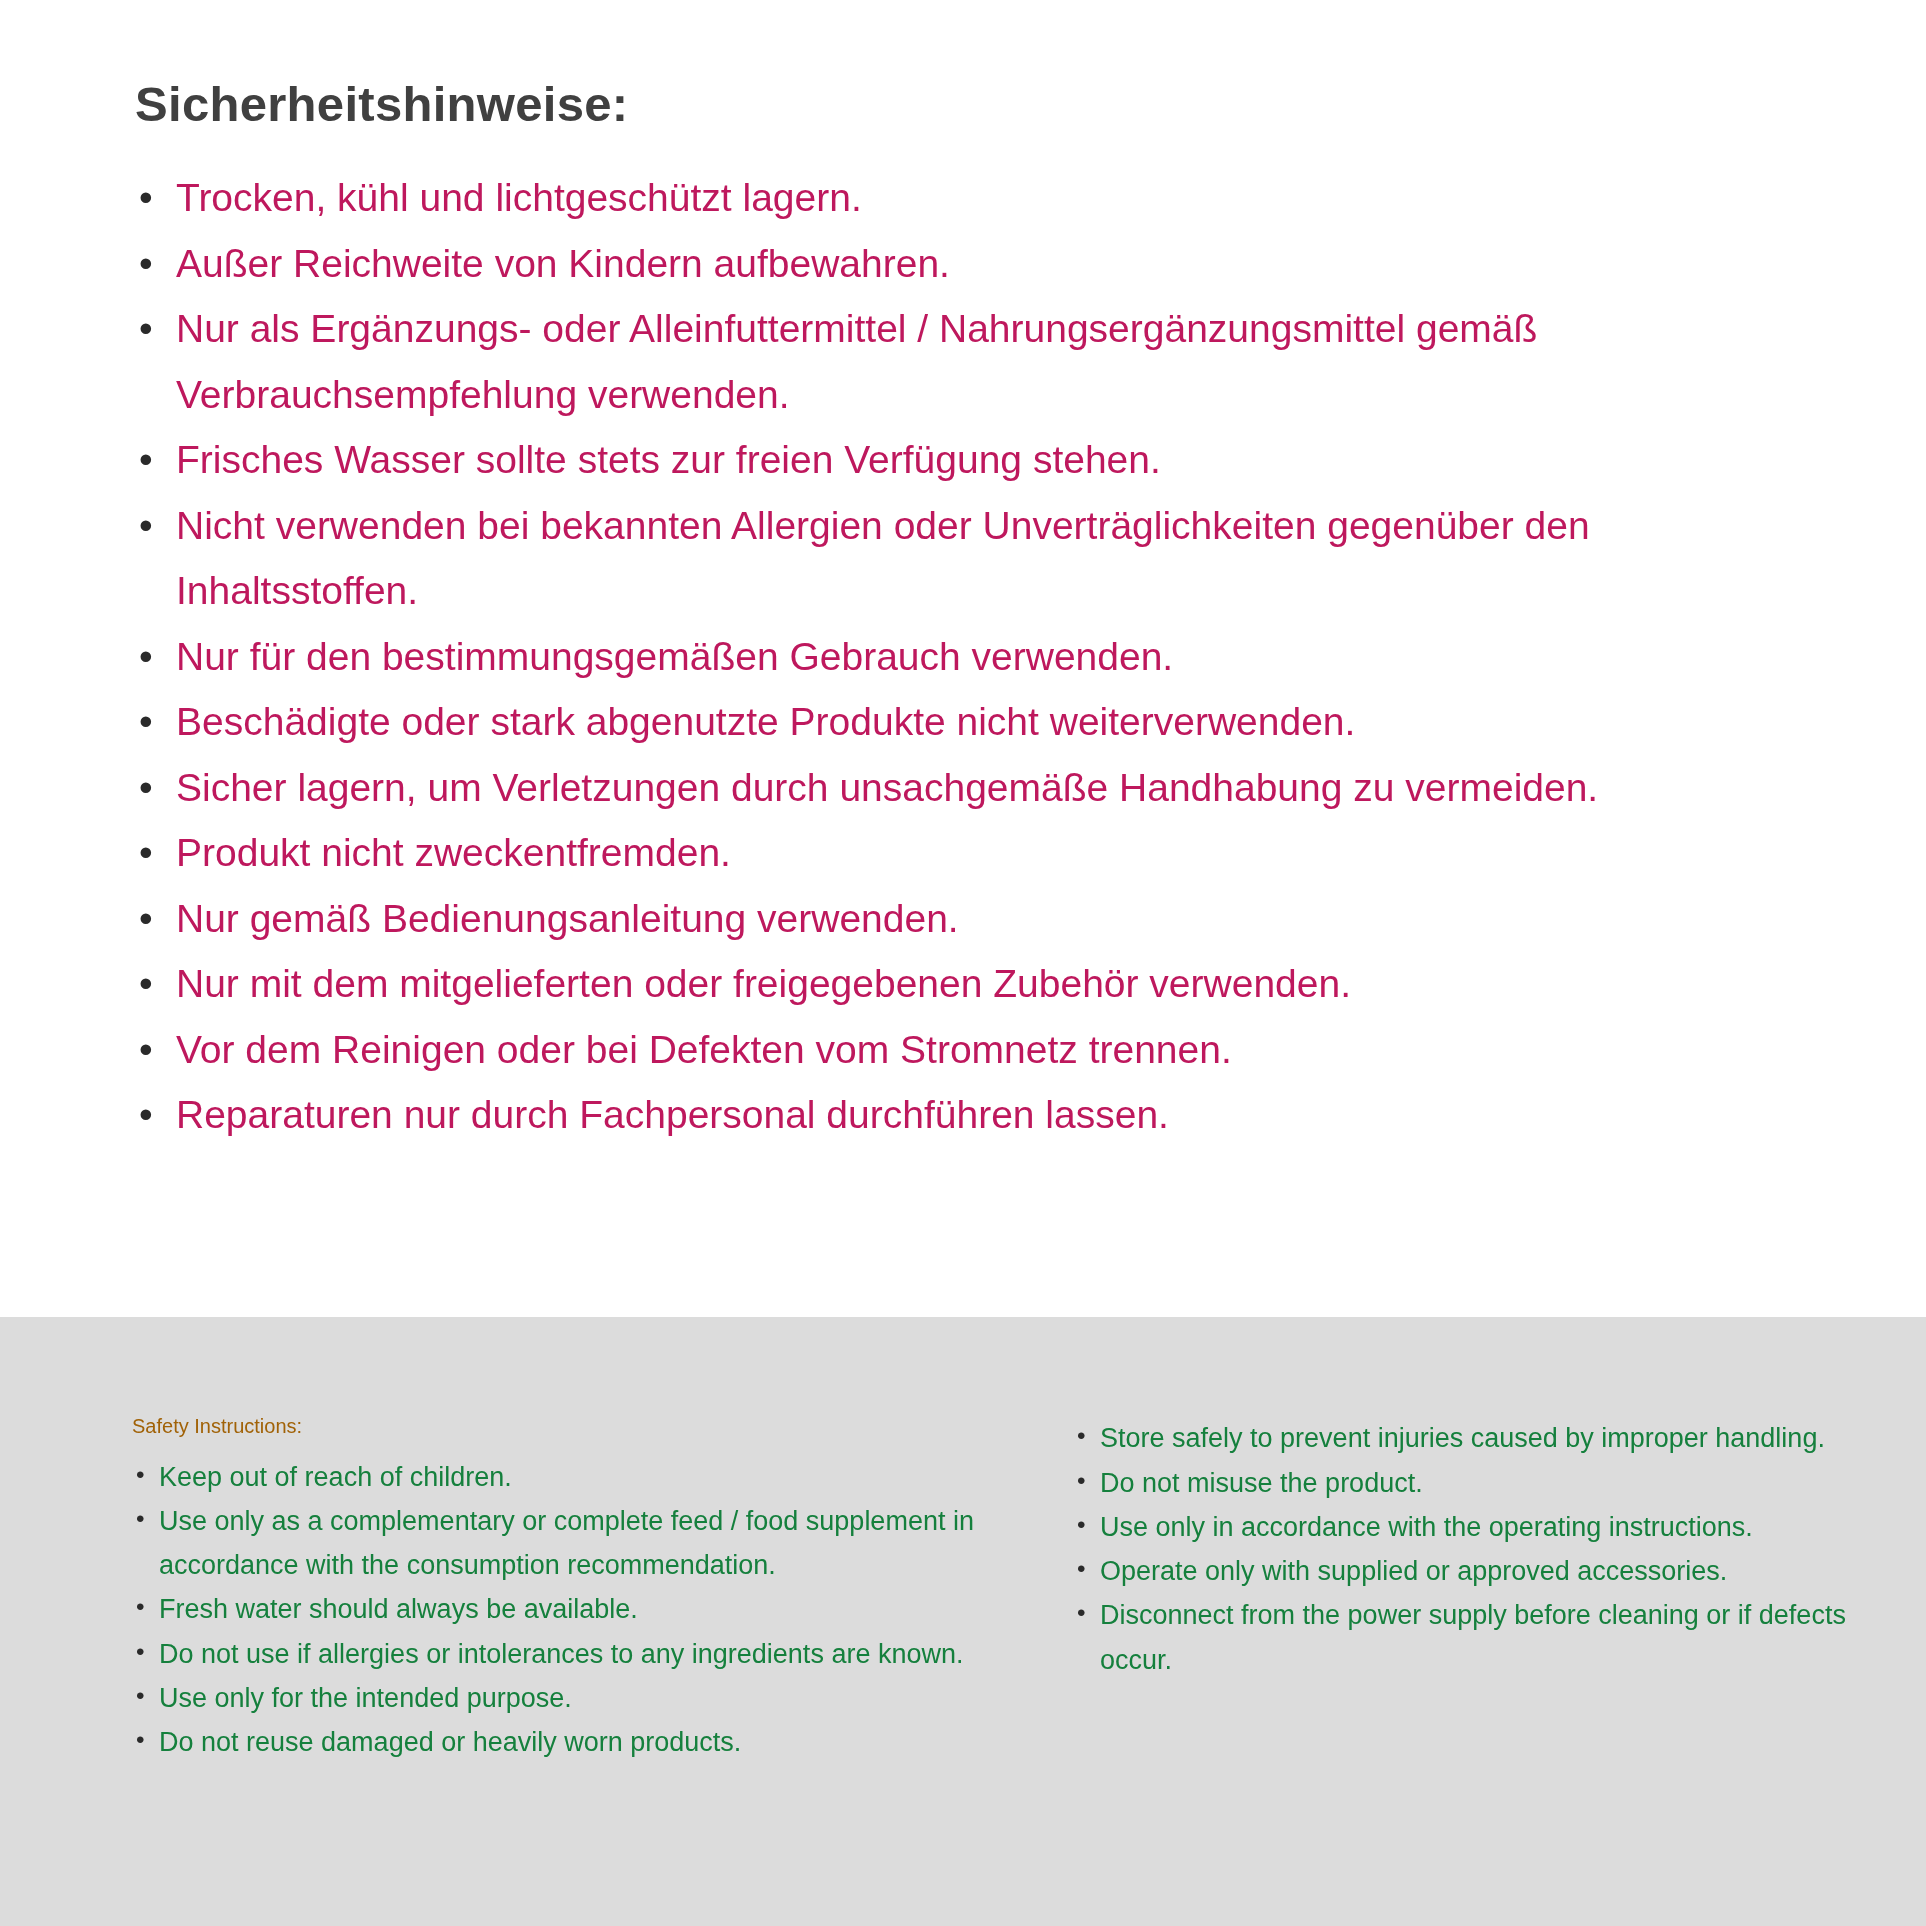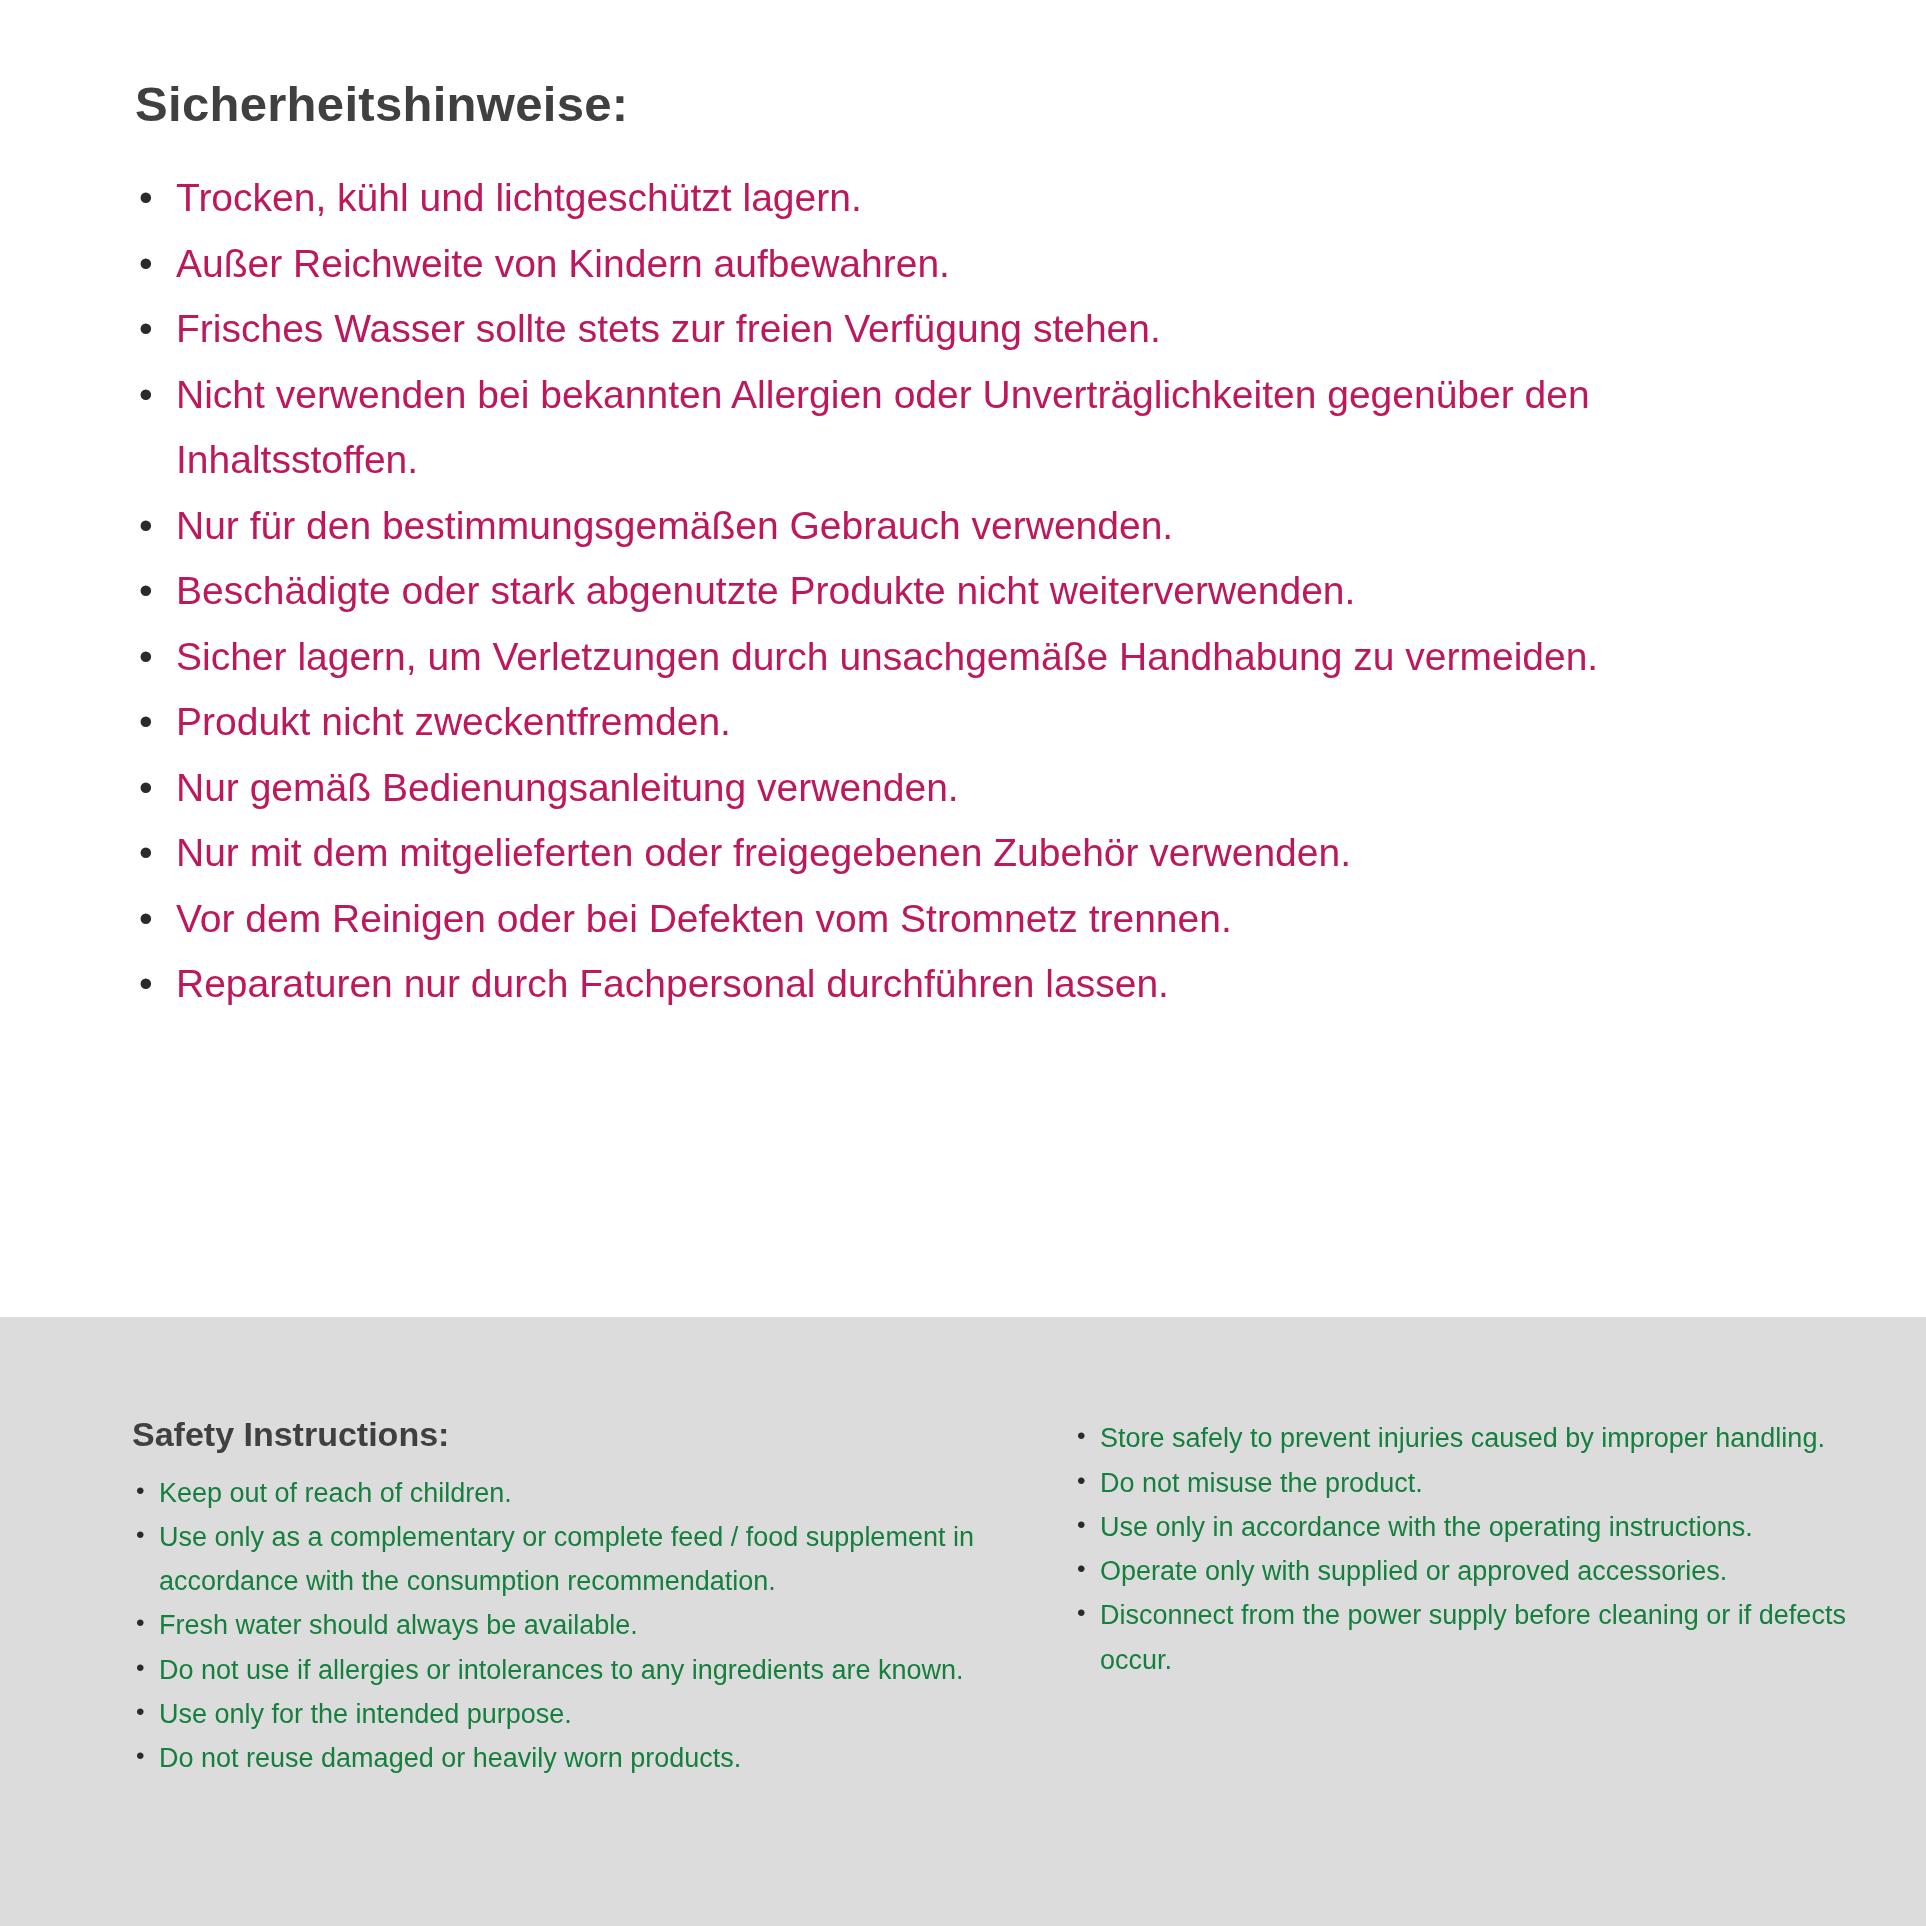--- a/index.html
+++ b/index.html
@@ -48,23 +48,23 @@
   .english-section {
     height: 609px;
     background: #dcdcdc;
     padding: 98px 90px 0 132px;
     display: flex;
     gap: 58px;
   }
   .col-left  { width: 883px; flex: 0 0 auto; }
   .col-right { width: 822px; flex: 0 0 auto; padding-top: 1.3px; }
   .heading-en {
-    font-size: 34px;
-    font-weight: 700;
-    color: #404040;
+    font-size: 20px;
+    font-weight: 400;
+    color: #a16207;
     margin-bottom: 16.7px;
   }
   ul.list-en {
     list-style: none;
   }
   ul.list-en > li {
     position: relative;
     padding-left: 27px;
     font-size: 27px;
     line-height: 1.64;
@@ -80,20 +80,21 @@
   }
 </style>
 </head>
 <body>
 
 <section class="german-section">
   <h1 class="heading-de">Sicherheitshinweise:</h1>
   <ul class="list-de">
     <li>Trocken, kühl und lichtgeschützt lagern.</li>
     <li>Außer Reichweite von Kindern aufbewahren.</li>
+    <li>Nur als Ergänzungs- oder Alleinfuttermittel / Nahrungsergänzungsmittel gemäß Verbrauchsempfehlung verwenden.</li>
     <li>Frisches Wasser sollte stets zur freien Verfügung stehen.</li>
     <li>Nicht verwenden bei bekannten Allergien oder Unverträglichkeiten gegenüber den Inhaltsstoffen.</li>
     <li>Nur für den bestimmungsgemäßen Gebrauch verwenden.</li>
     <li>Beschädigte oder stark abgenutzte Produkte nicht weiterverwenden.</li>
     <li>Sicher lagern, um Verletzungen durch unsachgemäße Handhabung zu vermeiden.</li>
     <li>Produkt nicht zweckentfremden.</li>
     <li>Nur gemäß Bedienungsanleitung verwenden.</li>
     <li>Nur mit dem mitgelieferten oder freigegebenen Zubehör verwenden.</li>
     <li>Vor dem Reinigen oder bei Defekten vom Stromnetz trennen.</li>
     <li>Reparaturen nur durch Fachpersonal durchführen lassen.</li>

